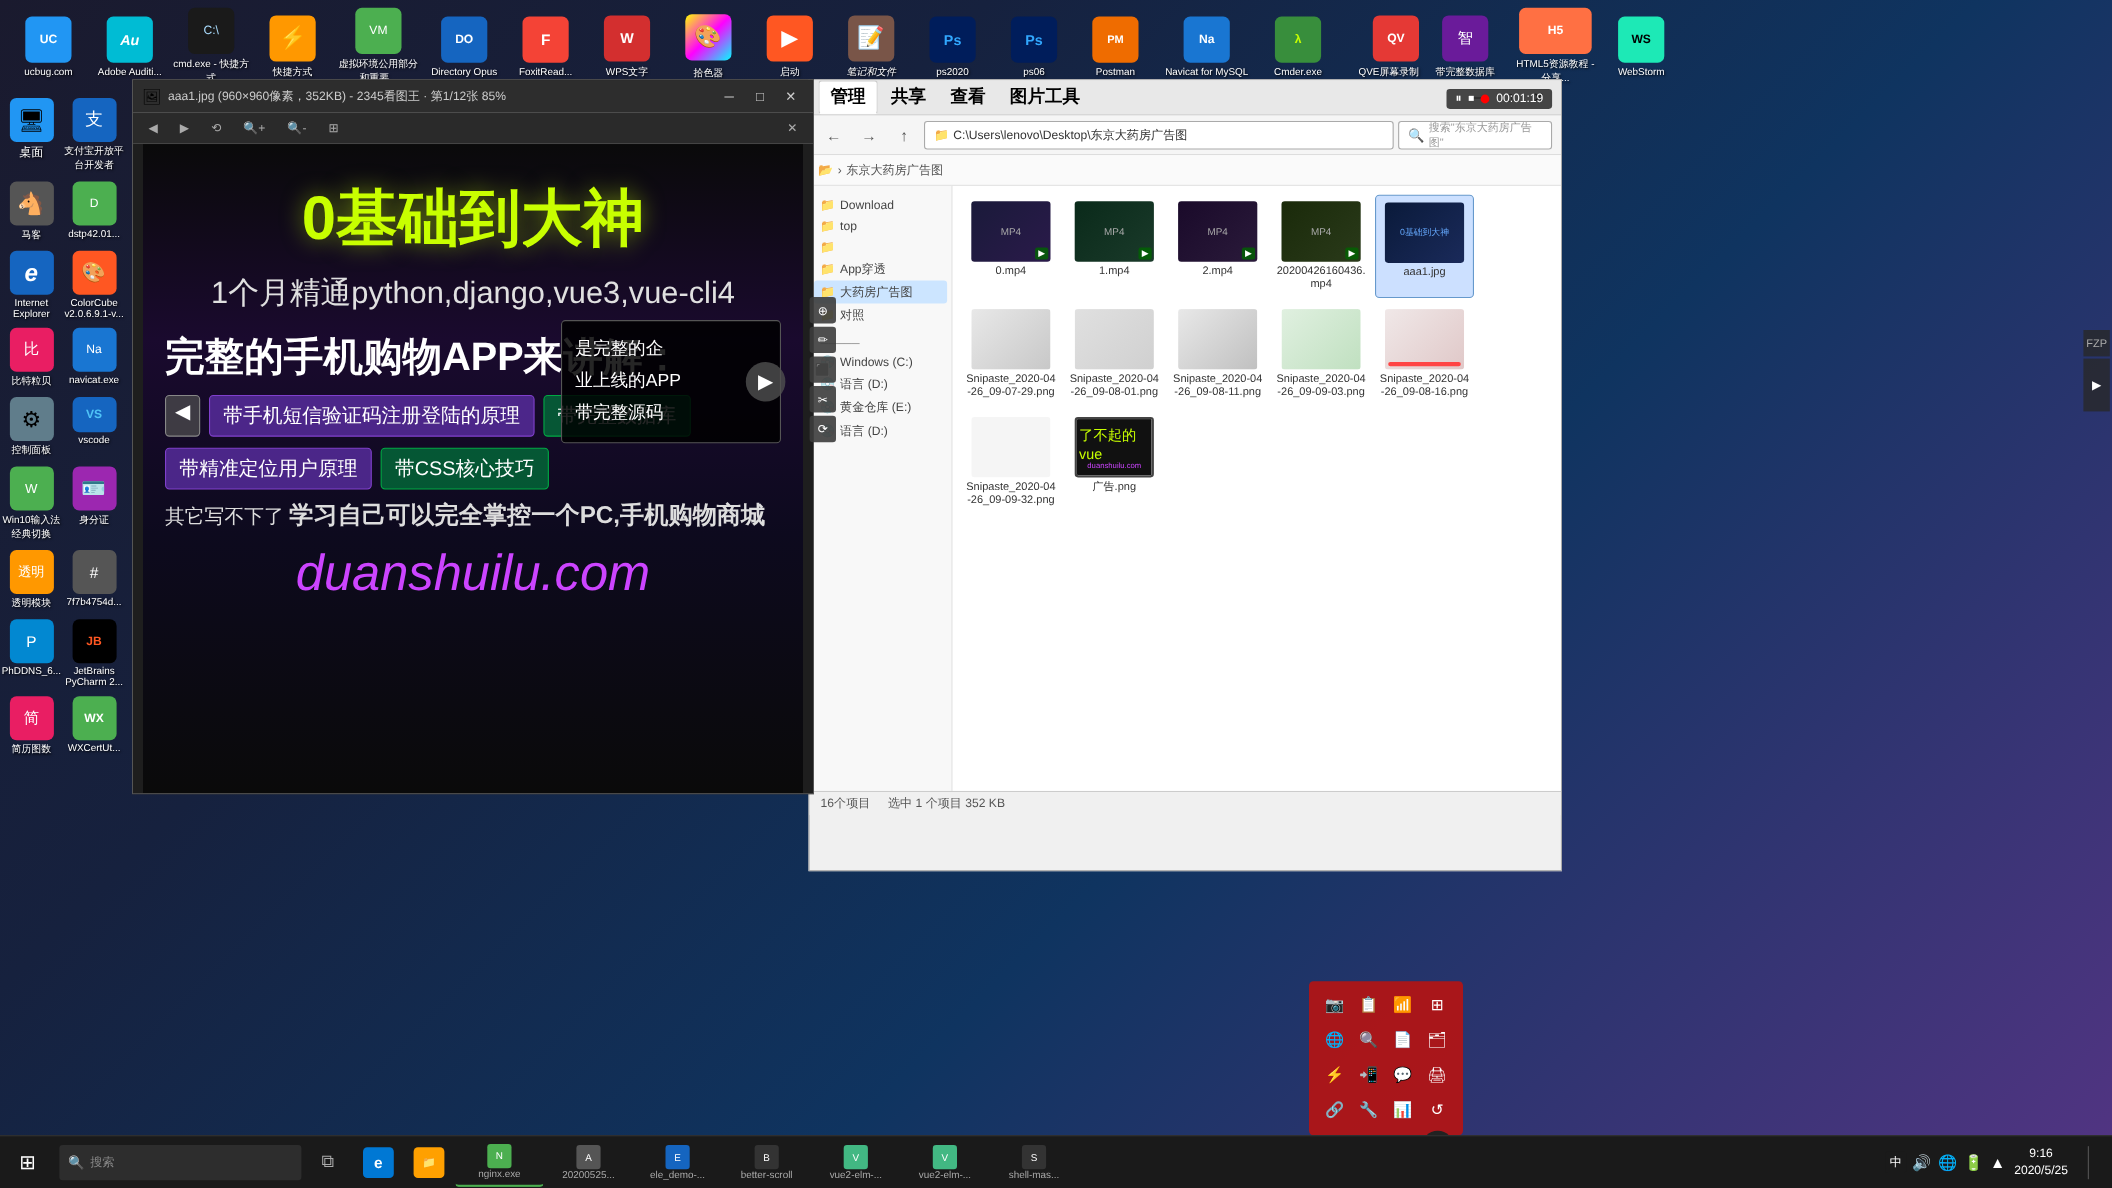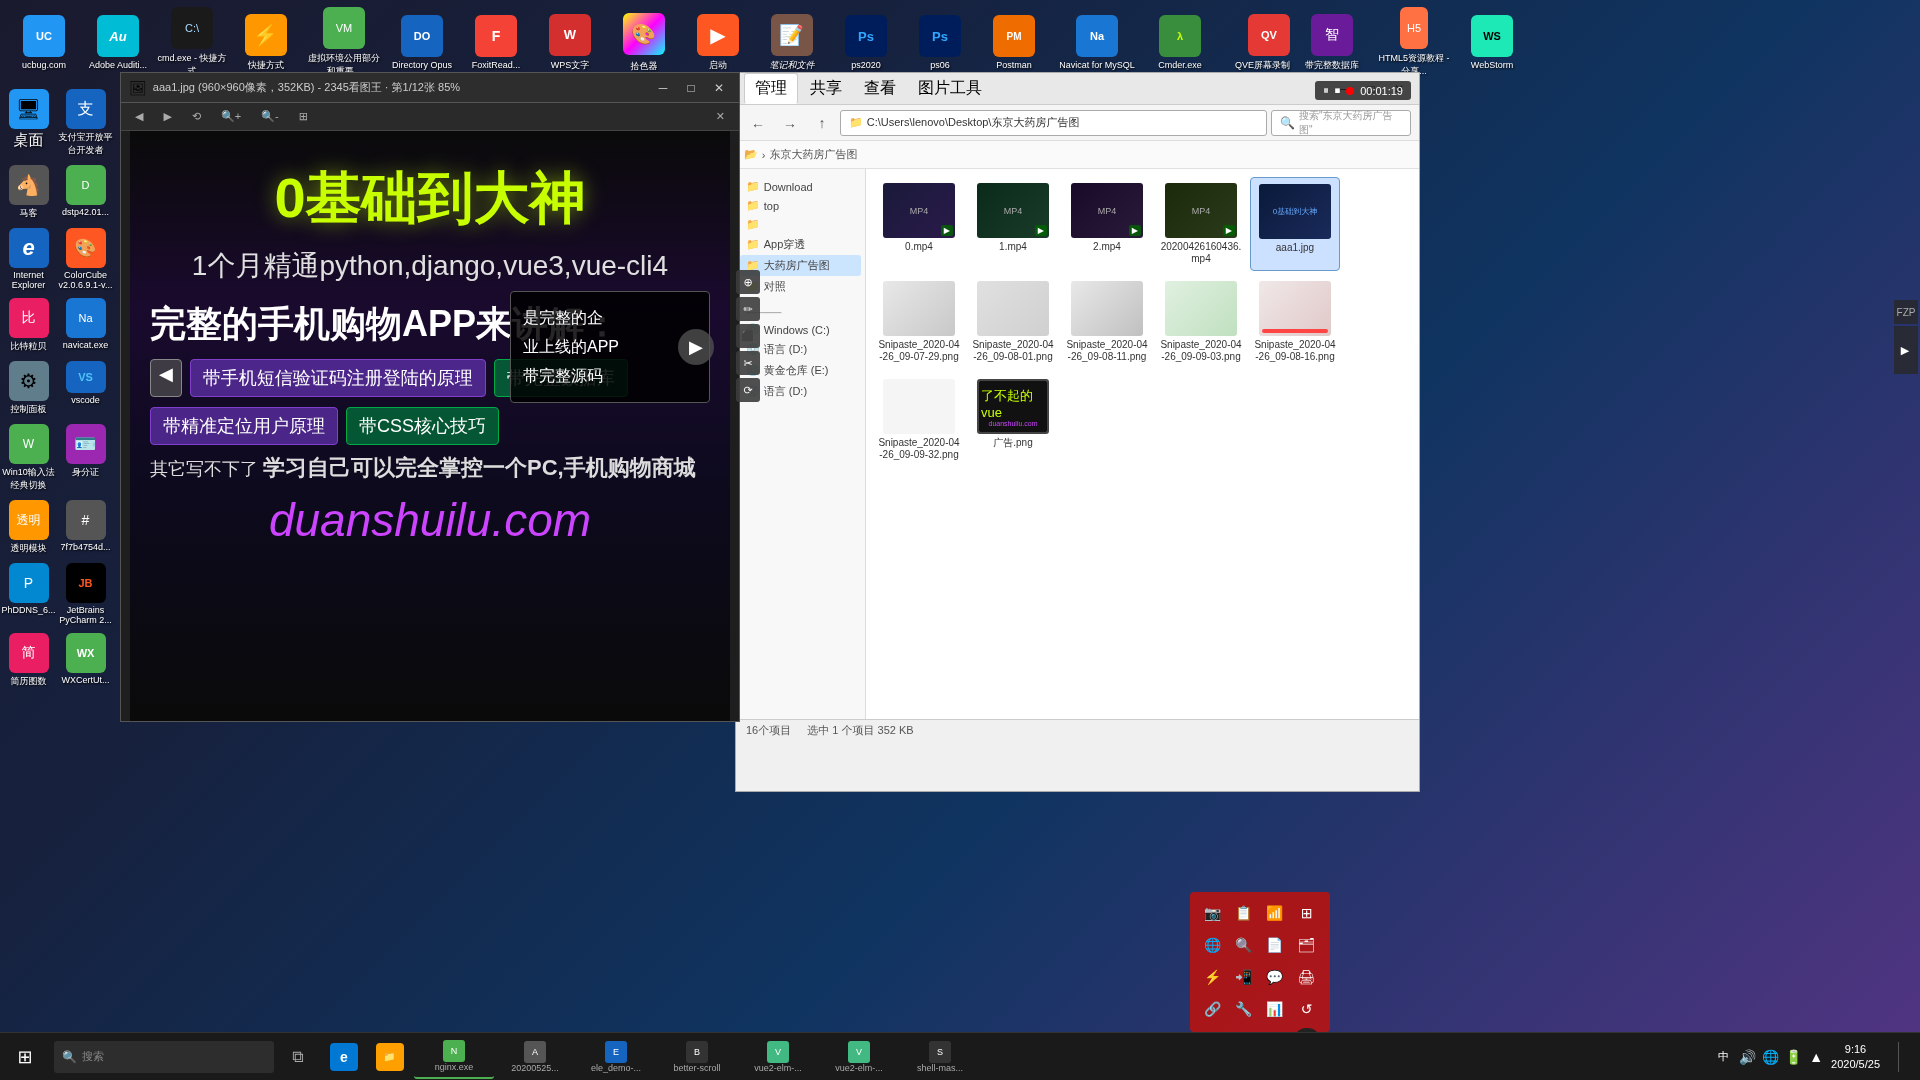--- a/index.html
+++ b/index.html
@@ -335,20 +335,21 @@
       font-size: 11px;
       color: #333;
       display: flex;
       align-items: center;
     }
 
     .fm-ribbon-tab {
       padding: 4px 10px;
       cursor: pointer;
       border-radius: 3px;
+      font-weight: bold;
     }
 
     .fm-ribbon-tab.active {
       background: white;
       border: 1px solid #ccc;
       border-bottom: 1px solid white;
     }
 
     .fm-path-bar {
       height: 28px;
@@ -610,35 +611,35 @@
     </div>
     <div style="display:flex;flex-direction:column;align-items:flex-end;width:72px;cursor:pointer;">
       <div style="width:42px;height:42px;background:#e53935;border-radius:6px;display:flex;align-items:center;justify-content:center;color:white;font-size:11px;font-weight:bold;">QV</div>
       <div style="color:white;font-size:9px;text-align:center;margin-top:3px;text-shadow:1px 1px 2px #000;">QVE屏幕录制</div>
     </div>
     <div style="display:flex;flex-direction:column;align-items:center;width:80px;cursor:pointer;">
       <div style="width:42px;height:42px;background:#6a1b9a;border-radius:6px;display:flex;align-items:center;justify-content:center;color:white;font-size:14px;">智</div>
       <div style="color:white;font-size:9px;text-align:center;margin-top:3px;text-shadow:1px 1px 2px #000;">带完整数据库</div>
     </div>
     <div style="display:flex;flex-direction:column;align-items:center;width:80px;cursor:pointer;">
-      <div style="width:28px;height:42px;background:#ff7043;border-radius:6px;display:flex;align-items:center;justify-content:center;color:white;font-size:11px;font-weight:normal;">H5</div>
+      <div style="width:66px;height:42px;background:#ff7043;border-radius:6px;display:flex;align-items:center;justify-content:center;color:white;font-size:11px;font-weight:bold;">H5</div>
       <div style="color:white;font-size:9px;text-align:center;margin-top:3px;text-shadow:1px 1px 2px #000;">HTML5资源教程 - 分享...</div>
     </div>
     <div style="display:flex;flex-direction:column;align-items:center;width:72px;cursor:pointer;">
       <div style="width:42px;height:42px;background:#1de9b6;border-radius:6px;display:flex;align-items:center;justify-content:center;color:#000;font-size:11px;font-weight:bold;">WS</div>
       <div style="color:white;font-size:9px;text-align:center;margin-top:3px;text-shadow:1px 1px 2px #000;">WebStorm</div>
     </div>
   </div>
 
   <div style="position:absolute;top:85px;left:0;width:115px;">
 
     <div style="display:flex;">
       <div style="display:flex;flex-direction:column;align-items:center;width:57px;cursor:pointer;padding:4px 0;">
         <div style="width:40px;height:40px;background:#2196f3;border-radius:6px;display:flex;align-items:center;justify-content:center;font-size:20px;">🖥</div>
-        <div style="color:white;font-size:15px;text-align:left;margin-top:2px;text-shadow:1px 1px 2px #000;">桌面</div>
+        <div style="color:white;font-size:11px;text-align:left;margin-top:2px;text-shadow:1px 1px 2px #000;">桌面</div>
       </div>
       <div style="display:flex;flex-direction:column;align-items:center;width:57px;cursor:pointer;padding:4px 0;">
         <div style="width:40px;height:40px;background:#1565c0;border-radius:6px;display:flex;align-items:center;justify-content:center;color:white;font-size:16px;">支</div>
         <div style="color:white;font-size:9px;text-align:center;margin-top:2px;text-shadow:1px 1px 2px #000;">支付宝开放平台开发者</div>
       </div>
     </div>
 
     <div style="display:flex;">
       <div style="display:flex;flex-direction:column;align-items:center;width:57px;cursor:pointer;padding:4px 0;">
         <div style="width:40px;height:40px;background:#555;border-radius:6px;display:flex;align-items:center;justify-content:center;font-size:20px;">🐴</div>

